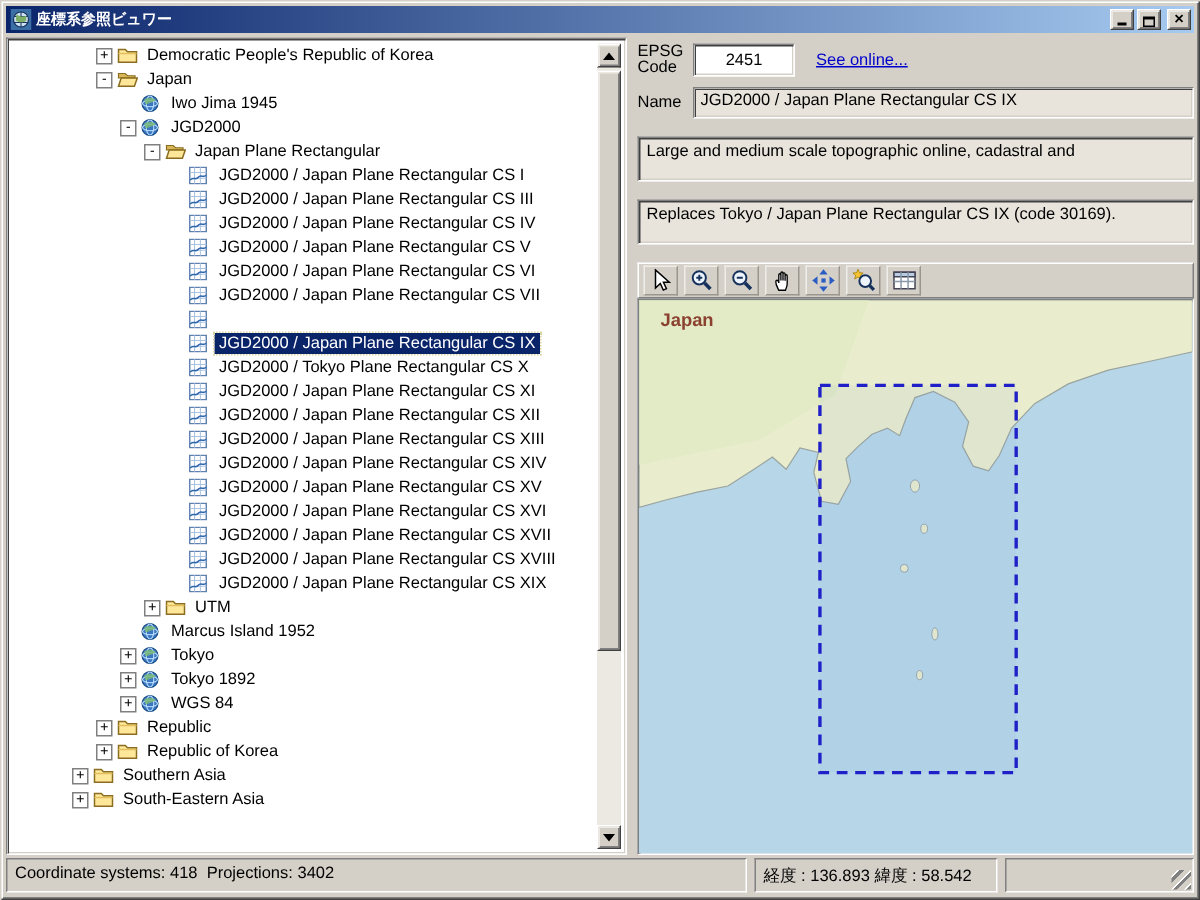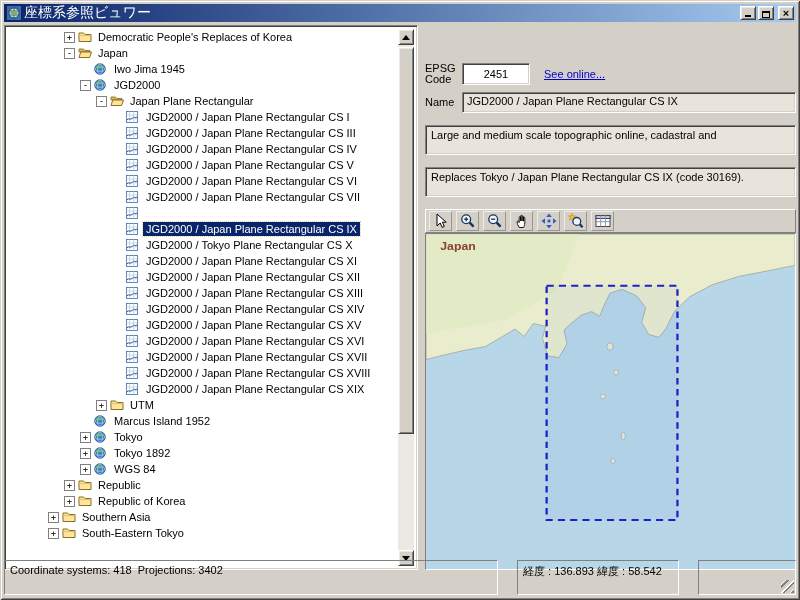--- a/index.html
+++ b/index.html
@@ -3,21 +3,21 @@
 <meta charset="utf-8">
 <style>
   html,body{margin:0;padding:0;}
   body{width:800px;height:600px;position:relative;font-family:"Liberation Sans","DejaVu Sans",sans-serif;background:#3a6ea5;overflow:hidden;}
   .window{position:absolute;inset:0;background:#d4d0c8;box-sizing:border-box;
     box-shadow: inset 1px 1px 0 #d4d0c8, inset -1px -1px 0 #404040, inset 2px 2px 0 #ffffff, inset -2px -2px 0 #808080;}
   
   .titlebar{position:absolute;top:4px;left:4px;right:4px;height:18px;display:flex;align-items:center;
     background:linear-gradient(to right,#0a246a,#a6caf0);padding:0 2px;}
   .title-icon{width:14px;height:14px;margin:0 3px 0 1px;flex:none;}
-  .title-text{flex:1;color:#fff;font-size:14px;font-weight:normal;white-space:nowrap;overflow:hidden;padding-bottom:1px;}
+  .title-text{flex:1;color:#fff;font-size:10px;font-weight:bold;white-space:nowrap;overflow:hidden;padding-bottom:1px;}
   .tbtn{width:16px;height:14px;flex:none;background:#d4d0c8;border:1px solid;border-color:#fff #404040 #404040 #fff;
     box-shadow:inset 1px 1px 0 #ece9e2,inset -1px -1px 0 #808080;margin-left:2px;display:flex;align-items:flex-end;justify-content:center;padding:0;box-sizing:border-box;cursor:default;}
   .tbtn.close{margin-left:4px;align-items:center;font-size:11px;font-weight:bold;line-height:1;}
   .glyph-min{width:6px;height:2px;background:#000;margin-bottom:2px;}
   .glyph-max{width:8px;height:7px;border:1px solid #000;border-top:2px solid #000;box-sizing:border-box;margin-bottom:1px;}
   
   .main{position:absolute;top:25px;left:4px;right:4px;bottom:30px;display:flex;}
   .sunken{border:1px solid;border-color:#808080 #fff #fff #808080;box-shadow:inset 1px 1px 0 #404040,inset -1px -1px 0 #d4d0c8;}
   
   .tree-panel{width:414px;flex:none;background:#fff;position:relative;overflow:hidden;box-sizing:border-box;}
@@ -30,36 +30,36 @@
   .t-label{padding:1px 3px;}
   .t-label.sel{background:#0a246a;color:#fff;outline:1px dotted #d8d4a0;}
   
   .vscroll{position:absolute;top:3px;right:3px;bottom:3px;width:16px;background:#ece9e2;}
   .sb-btn{position:absolute;left:0;width:16px;height:16px;background:#d4d0c8;border:1px solid;border-color:#fff #404040 #404040 #fff;box-shadow:inset 1px 1px 0 #ece9e2,inset -1px -1px 0 #808080;box-sizing:border-box;display:flex;align-items:center;justify-content:center;}
   .sb-up{top:0;} .sb-down{bottom:0;}
   .arr-up{width:0;height:0;border:4px solid transparent;border-bottom:5px solid #000;margin-top:-4px;}
   .arr-down{width:0;height:0;border:4px solid transparent;border-top:5px solid #000;margin-bottom:-4px;}
   .sb-thumb{position:absolute;left:0;top:18px;width:16px;height:72%;background:#d4d0c8;border:1px solid;border-color:#fff #404040 #404040 #fff;box-shadow:inset 1px 1px 0 #ece9e2,inset -1px -1px 0 #808080;box-sizing:border-box;}
   
-  .rp{flex:1;margin-left:7px;display:flex;flex-direction:column;min-width:0;margin-top:34px;}
+  .rp{flex:1;margin-left:7px;display:flex;flex-direction:column;min-width:0;}
   .row1{display:flex;align-items:center;margin-top:4px;flex:none;}
   .lbl{width:37px;flex:none;font-size:11px;line-height:11px;color:#000;}
   .epsg-input{width:60px;height:18px;flex:none;background:#fff;font-size:11px;padding:1px 3px;font-family:"Liberation Sans",sans-serif;box-sizing:content-box;text-align:center;}
   .link{margin-left:14px;font-size:11px;color:#0000cc;text-decoration:underline;cursor:pointer;}
   .row2{display:flex;align-items:center;margin-top:7px;flex:none;}
   .name-field{flex:1;height:15px;font-size:11px;padding:2px 4px;background:#e8e4dc;white-space:nowrap;overflow:hidden;}
   .descbox{flex:none;height:22px;margin-top:12px;font-size:11px;padding:3px 5px;background:#e8e4dc;overflow:hidden;white-space:nowrap;}
   
   .map-toolbar{flex:none;margin-top:12px;height:24px;border:1px solid;border-color:#fff #808080 #808080 #fff;display:flex;align-items:center;padding:1px 3px;gap:4px;background:#d4d0c8;box-sizing:border-box;}
   .tool-btn{width:23px;height:20px;background:#d4d0c8;border:1px solid;border-color:#efede8 #9a968e #9a968e #efede8;display:flex;align-items:center;justify-content:center;padding:0;box-sizing:border-box;cursor:default;}
   
   .map{flex:1;position:relative;background:#b7d6e8;overflow:hidden;}
   .map svg{position:absolute;inset:0;width:100%;height:100%;}
   
-  .status{position:absolute;left:4px;right:4px;bottom:5px;height:35px;display:flex;gap:19px;}
+  .status{position:absolute;left:4px;right:4px;bottom:5px;height:23px;display:flex;gap:5px;}
   .spanel{border:1px solid;border-color:#808080 #fff #fff #808080;font-size:11px;padding:3px 5px;white-space:pre;overflow:hidden;box-sizing:border-box;color:#000;}
   .sp1{width:494px;flex:none;}
   .sp2{width:162px;flex:none;}
   .sp3{flex:1;position:relative;}
   .grip{position:absolute;right:1px;bottom:1px;width:13px;height:13px;
     background:repeating-linear-gradient(135deg,transparent 0 3px,#fff 3px 4px,#808080 4px 6px);}
 </style>
 </head>
 <body>
 
@@ -92,21 +92,21 @@
       <div class="tree-rows" id="tree-body">
           <div class="tree-row">
             <span class="t-indent" style="width: 56px;"></span>
             <span class="t-exp">+</span>
             <span class="t-icon">
               <svg width="14" height="12" viewBox="0 0 14 12">
                 <path d="M1 2 h4.5 l1.5 1.5 H13 V10.5 H1 Z" fill="#ffe79a" stroke="#8a6d1f" stroke-width="1"></path>
                 <path d="M1 4.6 H13" stroke="#e2bf5e" stroke-width="1"></path>
               </svg>
             </span>
-            <span class="t-label">Democratic People's Replaces of Korea</span>
+            <span class="t-label">Democratic People's Republic of Korea</span>
           </div>
           <div class="tree-row">
             <span class="t-indent" style="width: 56px;"></span>
             <span class="t-exp">-</span>
             <span class="t-icon">
               <svg width="14" height="12" viewBox="0 0 14 12">
                 <path d="M1 2 h4.5 l1.5 1.5 H12 V5 H1 Z" fill="#d9b659" stroke="#8a6d1f" stroke-width="0.8"></path>
                 <path d="M2.8 5 H13.5 L11.6 10.5 H1 Z" fill="#ffe79a" stroke="#8a6d1f" stroke-width="1"></path>
               </svg>
             </span>
@@ -462,21 +462,21 @@
           </div>
           <div class="tree-row">
             <span class="t-indent" style="width: 40px;"></span>
             <span class="t-exp">+</span>
             <span class="t-icon">
               <svg width="14" height="12" viewBox="0 0 14 12">
                 <path d="M1 2 h4.5 l1.5 1.5 H13 V10.5 H1 Z" fill="#ffe79a" stroke="#8a6d1f" stroke-width="1"></path>
                 <path d="M1 4.6 H13" stroke="#e2bf5e" stroke-width="1"></path>
               </svg>
             </span>
-            <span class="t-label">South-Eastern Tokyo</span>
+            <span class="t-label">South-Eastern Asia</span>
           </div>
         </div>
       <div class="vscroll">
         <div class="sb-btn sb-up">
             <span class="arr-up"></span>
           </div>
         <div class="sb-thumb"></div>
         <div class="sb-btn sb-down">
             <span class="arr-down"></span>
           </div>

